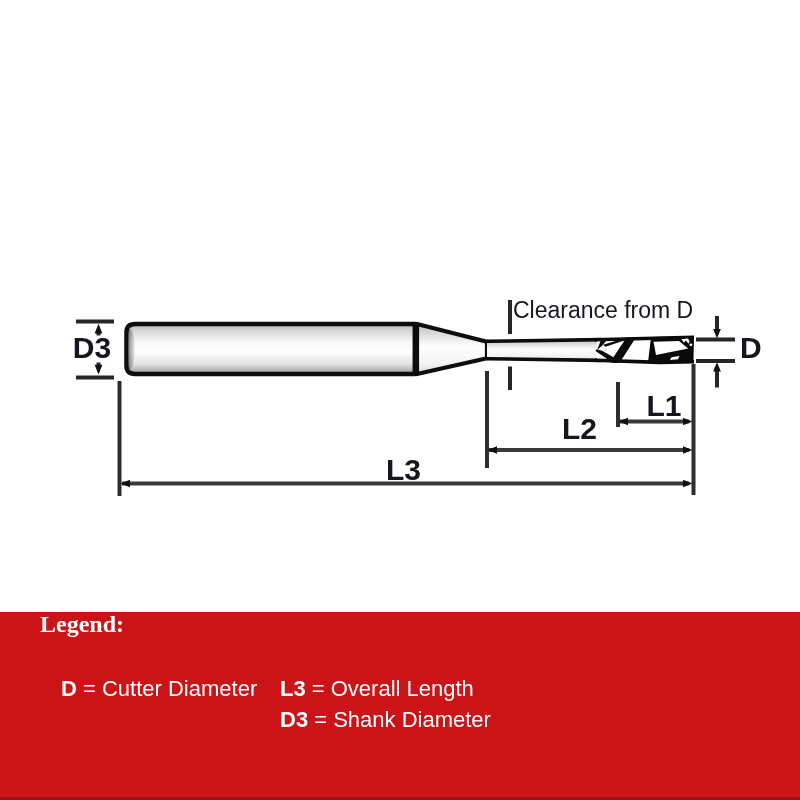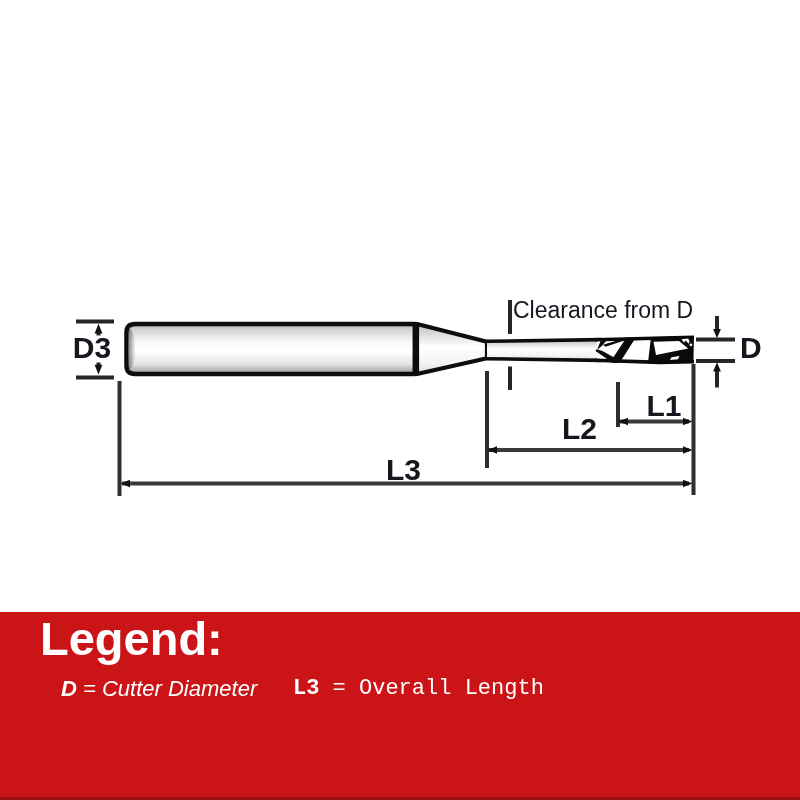--- a/index.html
+++ b/index.html
@@ -1,19 +1,19 @@
 <!DOCTYPE html>
 <html><head>
 <meta charset="utf-8">
 <style>
   html,body{margin:0;padding:0;}
   body{width:800px;height:800px;background:#ffffff;font-family:"Liberation Sans",sans-serif;position:relative;overflow:hidden;}
   .legend-band{position:absolute;left:0;top:612px;width:800px;height:188px;background:#cb1417;}
   .legend-strip{position:absolute;left:0;top:797px;width:800px;height:3px;background:#9a1116;}
-  .legend-title{position:absolute;left:40px;top:611px;color:#ffffff;font-size:47px;font-weight:bold;}
+  .legend-title{position:absolute;left:40px;top:611px;color:#ffffff;font-size:24px;font-weight:bold;font-family:Liberation Serif, serif;}
   .legend-col{position:absolute;color:#ffffff;font-size:22px;line-height:31px;}
   .legend-col b{font-weight:bold;}
 </style>
 </head>
 <body>
 
 <svg width="800" height="612" viewBox="0 0 800 612" xmlns="http://www.w3.org/2000/svg">
   <defs>
     <linearGradient id="shankGrad" x1="0" y1="0" x2="0" y2="1">
       <stop offset="0" stop-color="#aeaeae"></stop>
@@ -132,20 +132,21 @@
   <text x="403.5" y="480" font-size="30" font-weight="bold" fill="#16161f" text-anchor="middle" font-family="Liberation Sans, sans-serif">L3</text>
 </svg>
 
 
 <div class="legend-band"></div>
 
 <div class="legend-strip"></div>
 
 <div class="legend-title">Legend:</div>
 
-<div class="legend-col" style="left:45px;top:673px;font-style:italic;">
+<div class="legend-col" style="left:45px;top:673px;">
   <div><span style="padding-left:16px"></span><b>D</b> = Cutter Diameter</div>
 </div>
 
-<div class="legend-col" style="left:293px;top:673px;font-family:Liberation Mono, monospace;">
+<div class="legend-col" style="left:280px;top:673px;">
   <div><b>L3</b> = Overall Length</div>
+  <div><b>D3</b> = Shank Diameter</div>
 </div>
 
 
 </body></html>

